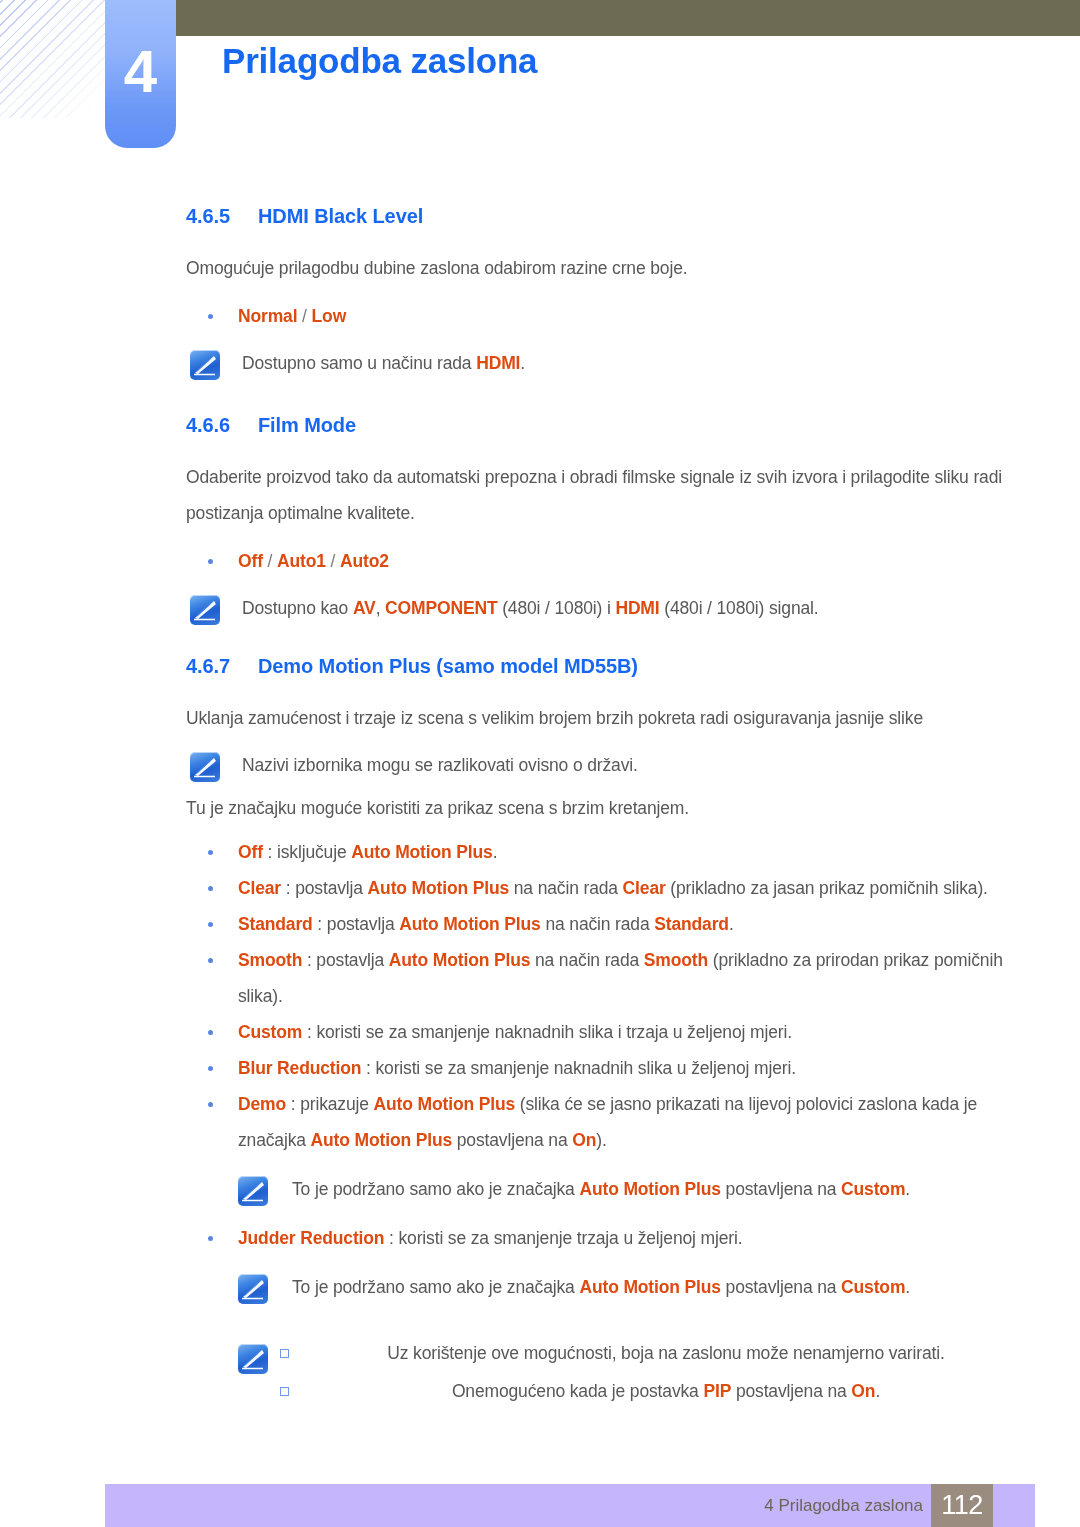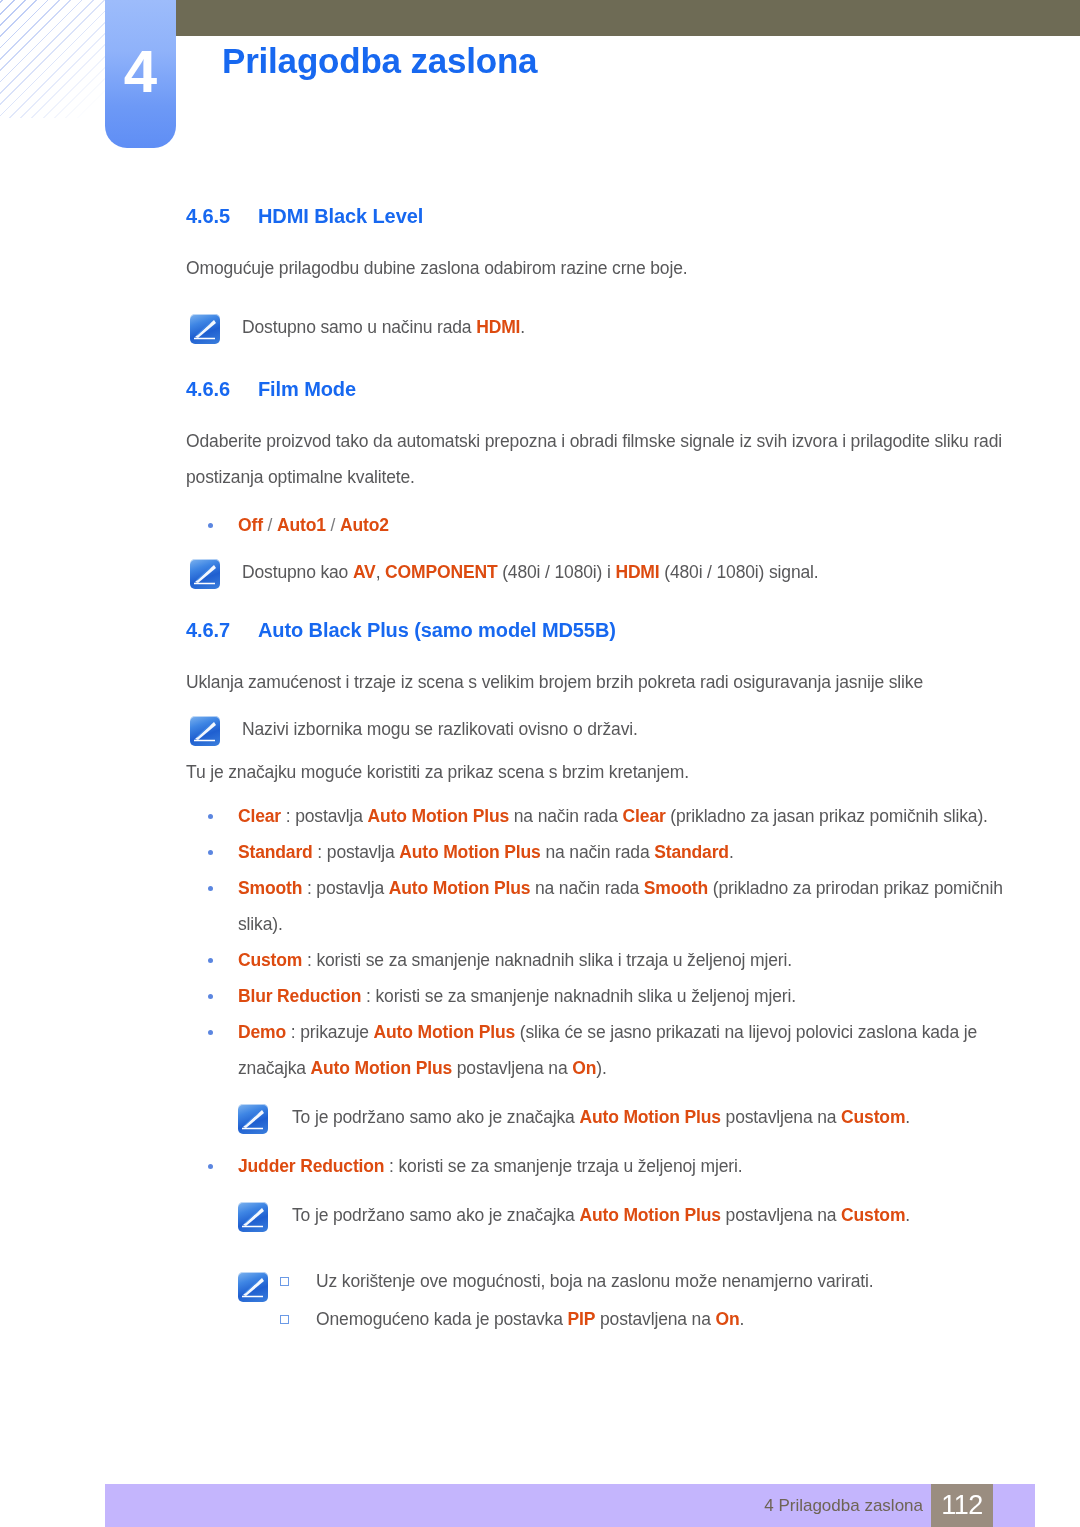--- a/index.html
+++ b/index.html
@@ -156,20 +156,21 @@
   }
   .note-icon svg { display: block; }
 
   
   .note.with-sub { padding-left: 0; }
   .note.with-sub .note-body { padding-left: 86px; }
   ul.subbullets {
     margin: 0;
     padding: 0;
     list-style: none;
+    text-align: center;
   }
   ul.subbullets > li {
     position: relative;
     padding-left: 44px;
     font-size: 17.5px;
     line-height: 38px;
     color: #58585a;
     letter-spacing: -0.15px;
   }
   ul.subbullets > li::before {
@@ -242,20 +243,25 @@
 </div>
 
 <div class="content">
 
   <h2 class="section">
     <span class="num">4.6.5</span><span>HDMI Black Level</span>
   </h2>
   <div class="sp-22"></div>
   <p class="body">Omogućuje prilagodbu dubine zaslona odabirom razine crne boje.</p>
   <div class="sp-12"></div>
+  <ul class="bullets">
+    <li>
+      <span class="hl">Normal</span><span class="sep"> / </span><span class="hl">Low</span>
+    </li>
+  </ul>
   <div class="sp-12"></div>
   <div class="note">
     <span class="note-icon">
       <svg width="30" height="30" viewBox="0 0 30 30" aria-hidden="true">
         <path d="M5 23 L24 6 L26 9 L8 24 Z" fill="#ffffff" opacity="0.95"></path>
         <path d="M4 24.5 L25 24.5" stroke="#ffffff" stroke-width="1.6" fill="none"></path>
         <path d="M7 21 L20 9" stroke="#3f86e4" stroke-width="1.1" fill="none"></path>
       </svg>
     </span>
     <span>Dostupno samo u načinu rada </span><span class="hl">HDMI</span><span>.</span>
@@ -282,41 +288,44 @@
         <path d="M4 24.5 L25 24.5" stroke="#ffffff" stroke-width="1.6" fill="none"></path>
         <path d="M7 21 L20 9" stroke="#3f86e4" stroke-width="1.1" fill="none"></path>
       </svg>
     </span>
     <span>Dostupno kao </span><span class="hl">AV</span><span>, </span><span class="hl">COMPONENT</span><span> (480i / 1080i) i </span><span class="hl">HDMI</span><span>  (480i / 1080i) signal.</span>
   </div>
 
   <div class="sp-30"></div>
 
   <h2 class="section">
-    <span class="num">4.6.7</span><span>Auto Black Plus (samo model MD55B)</span>
+    <span class="num">4.6.7</span><span>Demo Motion Plus (samo model MD55B)</span>
   </h2>
   <div class="sp-22"></div>
   <p class="body">Uklanja zamućenost i trzaje iz scena s velikim brojem brzih pokreta radi osiguravanja jasnije slike</p>
   <div class="sp-12"></div>
   <div class="note">
     <span class="note-icon">
       <svg width="30" height="30" viewBox="0 0 30 30" aria-hidden="true">
         <path d="M5 23 L24 6 L26 9 L8 24 Z" fill="#ffffff" opacity="0.95"></path>
         <path d="M4 24.5 L25 24.5" stroke="#ffffff" stroke-width="1.6" fill="none"></path>
         <path d="M7 21 L20 9" stroke="#3f86e4" stroke-width="1.1" fill="none"></path>
       </svg>
     </span>
     <span>Nazivi izbornika mogu se razlikovati ovisno o državi.</span>
   </div>
   <div class="sp-8"></div>
   <p class="body">Tu je značajku moguće koristiti za prikaz scena s brzim kretanjem.</p>
 
   <div class="sp-8"></div>
 
   <ul class="bullets">
+    <li>
+      <span class="hl">Off</span><span> : isključuje </span><span class="hl">Auto Motion Plus</span><span>.</span>
+    </li>
     <li>
       <span class="hl">Clear</span><span> : postavlja </span><span class="hl">Auto Motion Plus</span><span> na način rada </span><span class="hl">Clear</span><span> (prikladno za jasan prikaz pomičnih slika).</span>
     </li>
     <li>
       <span class="hl">Standard</span><span> : postavlja </span><span class="hl">Auto Motion Plus</span><span> na način rada </span><span class="hl">Standard</span><span>.</span>
     </li>
     <li>
       <span class="hl">Smooth</span><span> : postavlja </span><span class="hl">Auto Motion Plus</span><span> na način rada </span><span class="hl">Smooth</span><span> (prikladno za prirodan prikaz pomičnih slika).</span>
     </li>
     <li>

